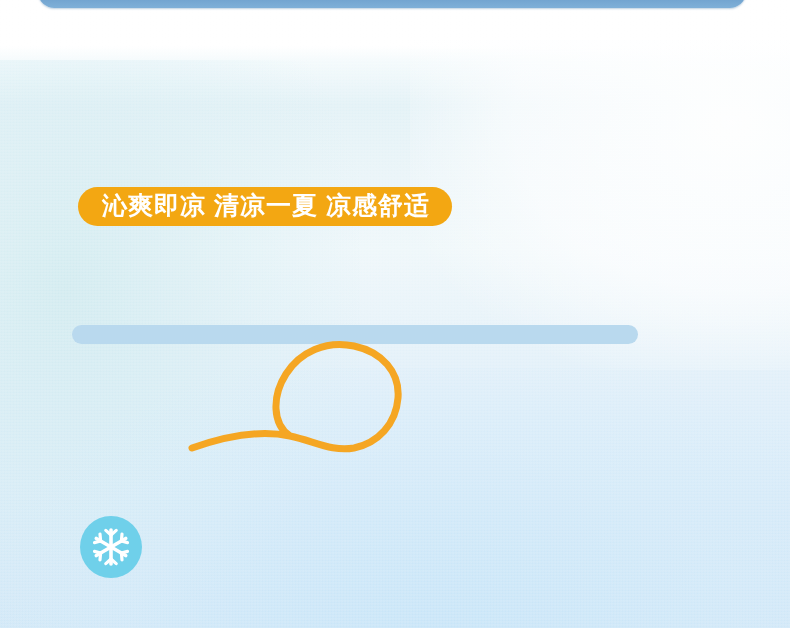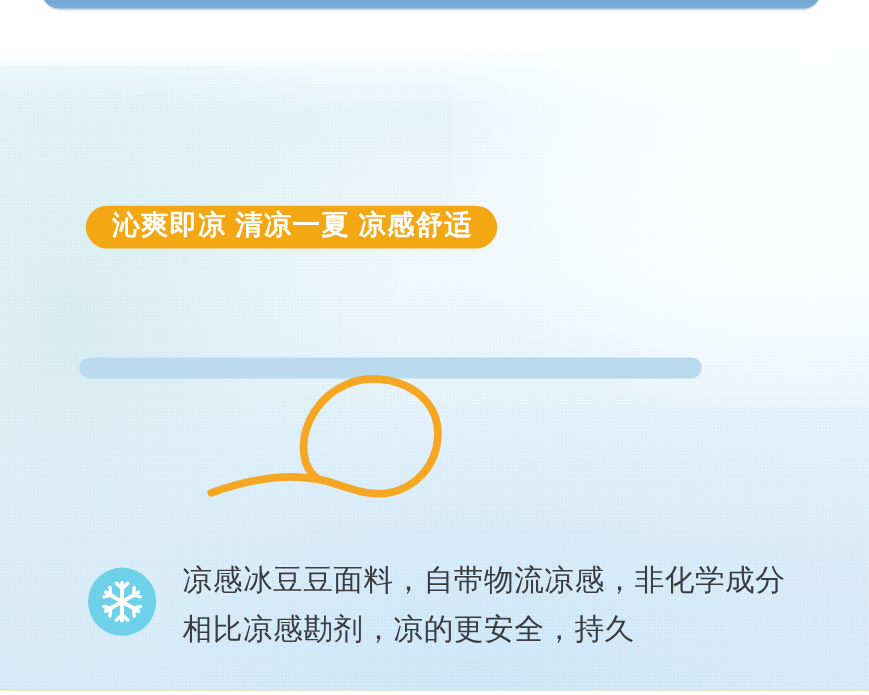--- a/index.html
+++ b/index.html
@@ -214,19 +214,15 @@
           <line x1="10.6" y1="15" x2="4.5" y2="16.6"></line>
           <line x1="31.4" y1="27" x2="32.0" y2="33.9"></line>
           <line x1="31.4" y1="27" x2="37.5" y2="25.4"></line>
           <line x1="10.6" y1="27" x2="4.5" y2="25.4"></line>
           <line x1="10.6" y1="27" x2="10.0" y2="33.9"></line>
           <line x1="31.4" y1="15" x2="37.5" y2="16.6"></line>
           <line x1="31.4" y1="15" x2="32.0" y2="8.1"></line>
         </g>
       </svg>
     </div>
-    <div class="feature-text">
-      <span class="feature-line">凉感冰豆豆面料，自带物流凉感，非化学成分</span>
-      <span class="feature-line">相比凉感勘剂，凉的更安全，持久</span>
-    </div>
   </div>
 
 </div>
 
 </body></html>

